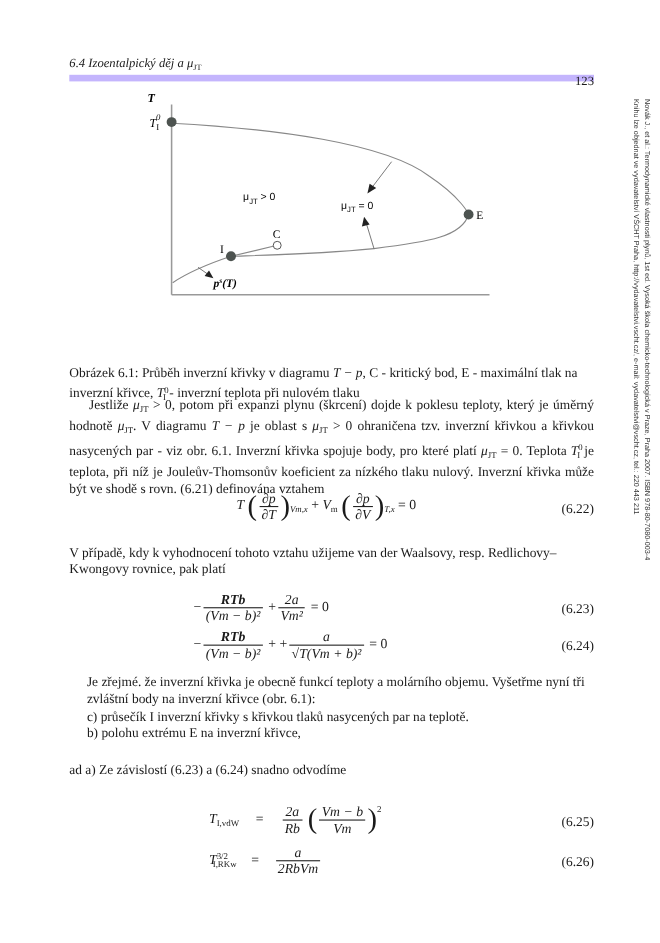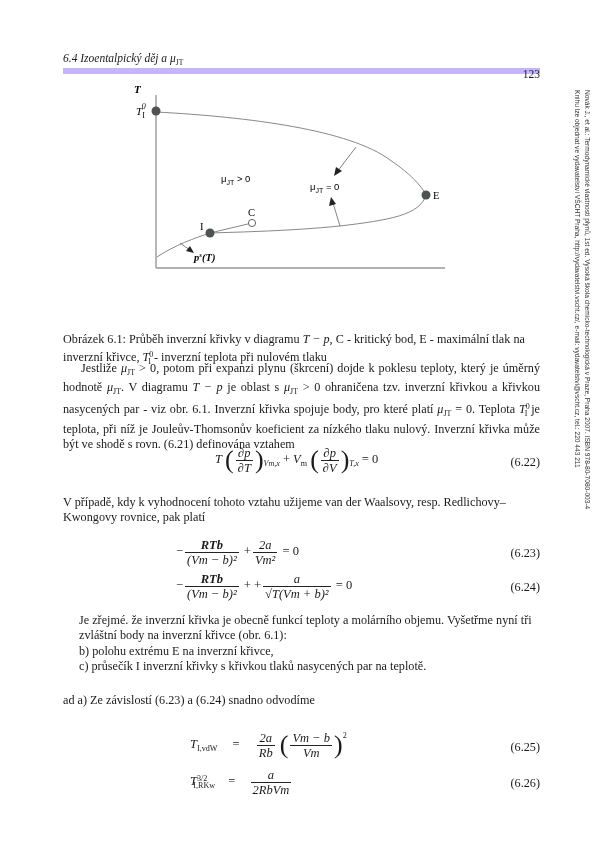--- a/index.html
+++ b/index.html
@@ -109,22 +109,22 @@
     <span>−</span><span class="frac"><span class="num bf">RTb</span><span class="den it">(Vm − b)²</span></span>
     <span>+</span>
     <span>+</span><span class="frac it"><span class="num">a</span><span class="den">√T(Vm + b)²</span></span>
     <span>= 0</span>
   </div>
   <span class="eqnum" style="top:8px">(6.24)</span>
 </div>
 
 <div class="abs text para3">
   <div>Je zřejmé. že inverzní křivka je obecně funkcí teploty a molárního objemu. Vyšetřme nyní tři zvláštní body na inverzní křivce (obr. 6.1):</div>
+  <div>c) průsečík I inverzní křivky s křivkou tlaků nasycených par na teplotě.</div>
   <div>b) polohu extrému E na inverzní křivce,</div>
-  <div>c) průsečík I inverzní křivky s křivkou tlaků nasycených par na teplotě.</div>
 </div>
 
 <div class="abs text para4">ad a) Ze závislostí (6.23) a (6.24) snadno odvodíme</div>
 
 <div class="eqline eq" style="top:730px;">
   <div class="body" style="left:190px; top:0;">
     <span class="it">T</span><span class="sub">I,vdW</span>
     <span style="margin:0 12px">=</span>
     <span class="frac it"><span class="num">2a</span><span class="den">Rb</span></span>
     <span class="paren">(</span><span class="frac it"><span class="num">Vm − b</span><span class="den">Vm</span></span><span class="paren">)</span><span class="sup" style="vertical-align:1.2em">2</span>

